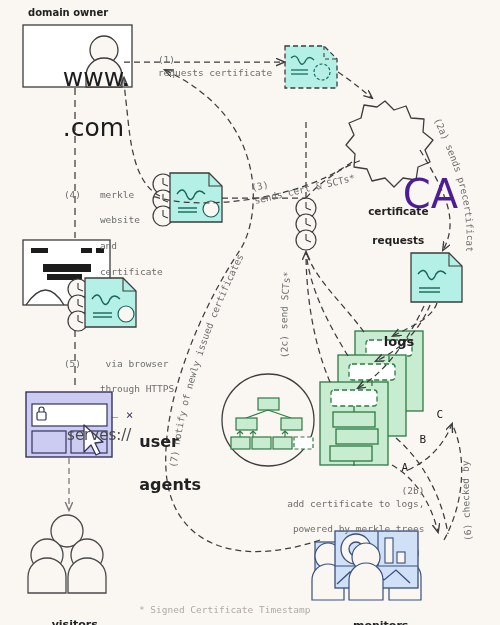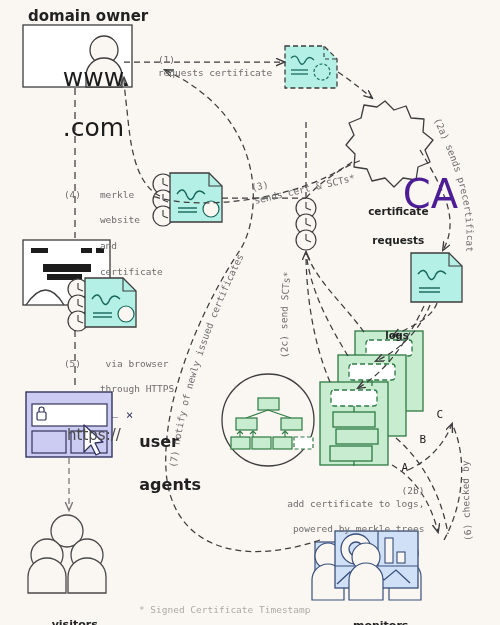--- a/index.html
+++ b/index.html
@@ -241,21 +241,21 @@
 
       <path d="M320,540 C230,570 170,540 166,470 C162,400 200,310 240,250 C260,220 272,120 165,70" marker-end="url(#arw)"></path>
 
       <path d="M444,540 C466,500 466,452 452,424"></path>
       <path d="M408,470 C430,460 444,444 452,424" marker-end="url(#arw)"></path>
       <path d="M392,465 C414,478 430,500 438,532" marker-end="url(#arw)"></path>
       <path d="M396,438 C424,462 442,498 448,534"></path>
     </g>
   </svg>
 
-  <div class="lbl lbl-dark" style="left:28px;top:6px;font-size:15px;">domain owner</div>
+  <div class="lbl lbl-dark" style="left:28px;top:6px;font-size:10px;">domain owner</div>
 
   <div class="lbl" style="left:31px;top:40px;font-size:25px;color:#1c1c1c;font-family:'DejaVu Sans','Liberation Sans',sans-serif;line-height:1.0;">
     <span>www.</span><br>
     <span>.com</span>
   </div>
 
   <div class="lbl" style="left:135px;top:41px;font-size:9.5px;">
     <span>(1)</span>
     <span>requests certificate</span>
   </div>
@@ -286,35 +286,35 @@
 
   <div class="lbl" style="left:41px;top:345px;font-size:9.5px;">
     <span>(5)</span>
   </div>
   <div class="lbl" style="left:77px;top:345px;font-size:9.5px;text-align:center;">
     <span>via browser</span><br>
     <span>through HTTPS</span>
   </div>
 
   <div class="lbl" style="left:48px;top:405px;font-size:15px;color:#4a4a4a;font-family:'DejaVu Sans','Liberation Sans',sans-serif;">
-    <span>https://</span>
+    <span>serves://</span>
   </div>
   <div class="lbl" style="left:85px;top:390px;font-size:11px;color:#32325e;">
     <span>_</span>
   </div>
   <div class="lbl" style="left:97px;top:391px;font-size:12px;color:#32325e;">
     <span>×</span>
   </div>
 
   <div class="lbl lbl-dark" style="left:117px;top:409px;font-size:16px;">
     <span>user</span><br>
     <span>agents</span>
   </div>
 
-  <div class="lbl lbl-dark" style="left:355px;top:315px;width:70px;text-align:center;font-size:10px;">
+  <div class="lbl lbl-dark" style="left:355px;top:315px;width:70px;text-align:center;font-size:13px;">
     <span>logs</span>
   </div>
   <div class="lbl" style="left:410px;top:393px;font-size:11px;color:#1c1c1c;">
     <span>C</span>
   </div>
   <div class="lbl" style="left:393px;top:418px;font-size:11px;color:#1c1c1c;">
     <span>B</span>
   </div>
   <div class="lbl" style="left:375px;top:446px;font-size:11px;color:#1c1c1c;">
     <span>A</span>

